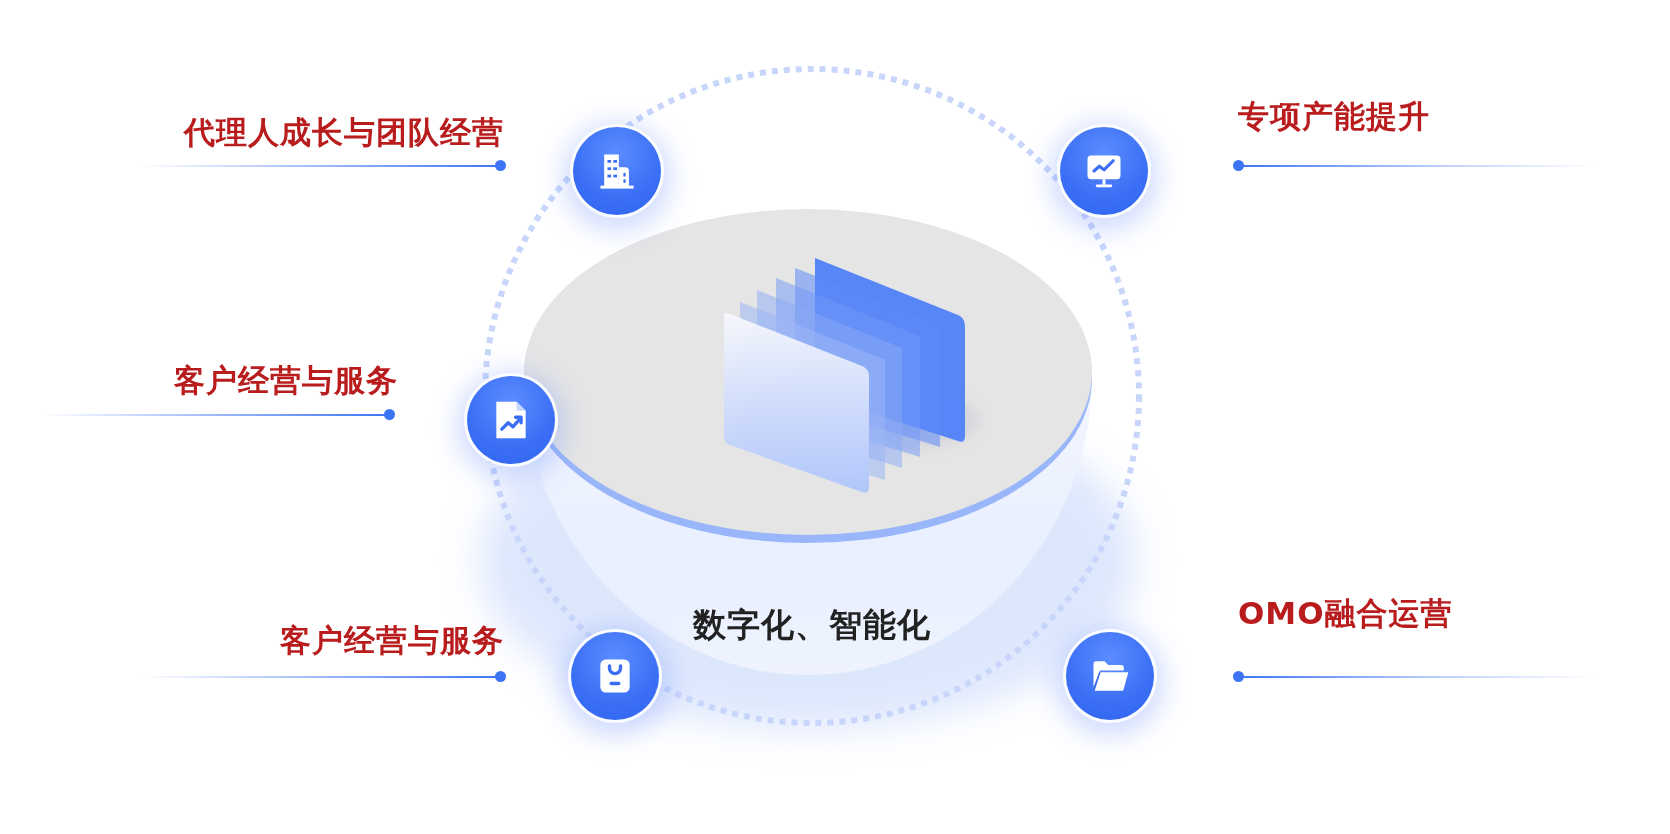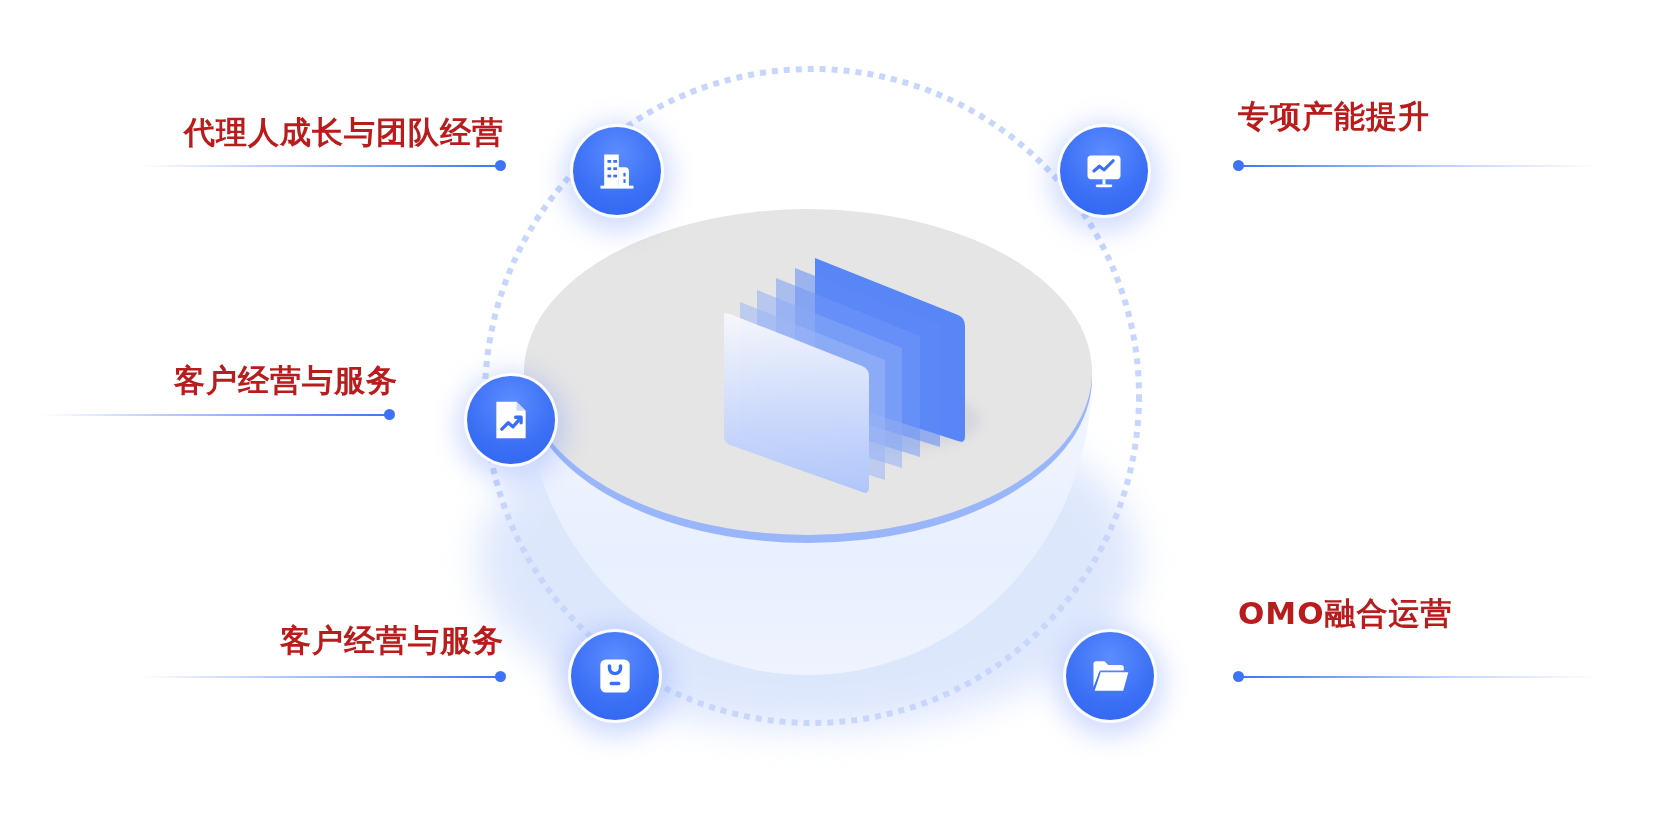--- a/index.html
+++ b/index.html
@@ -88,20 +88,21 @@
     <g>
       <path d="M 815 258 L 958 315 Q 965 318 965 326 L 965 436 Q 965 444 958 441 L 815 395 Z" fill="#4d7ef8" opacity="0.92"></path>
       <path d="M 795 268 L 940 325 L 940 447 L 795 402 Z" fill="#5f8bf8" opacity="0.55"></path>
       <path d="M 776 278 L 920 336 L 920 457 L 776 412 Z" fill="#7097f8" opacity="0.5"></path>
       <path d="M 757 290 L 902 348 L 902 468 L 757 423 Z" fill="#8aa9f7" opacity="0.5"></path>
       <path d="M 740 302 L 885 360 L 885 480 L 740 435 Z" fill="#9db6f5" opacity="0.55"></path>
       <path d="M 724 315 Q 722 312 730 314 L 862 366 Q 869 369 869 376 L 869 487 Q 869 495 862 492 L 730 445 Q 724 443 724 436 Z" fill="url(#panelFront)" opacity="0.96"></path>
     </g>
   </svg>
 
+  <div class="center-title">数字化、智能化</div>
 
   <div class="label left" style="left:136px; top:112px; width:368px;">代理人成长与团队经营</div>
   <div class="conn left" style="left:140px; top:165px; width:360px;"></div>
   <div class="dot" style="left:495px; top:160px;"></div>
   <div class="node" style="left:573px; top:127px;">
     <svg viewBox="0 0 24 24">
       <path d="M5 3h8v18H5z" fill="#fff"></path>
       <path d="M13 10h3.5a2 2 0 0 1 2 2v9H13z" fill="#fff"></path>
       <rect x="3" y="20" width="18" height="1.6" fill="#fff"></rect>
       <g fill="#3a6ff5">

